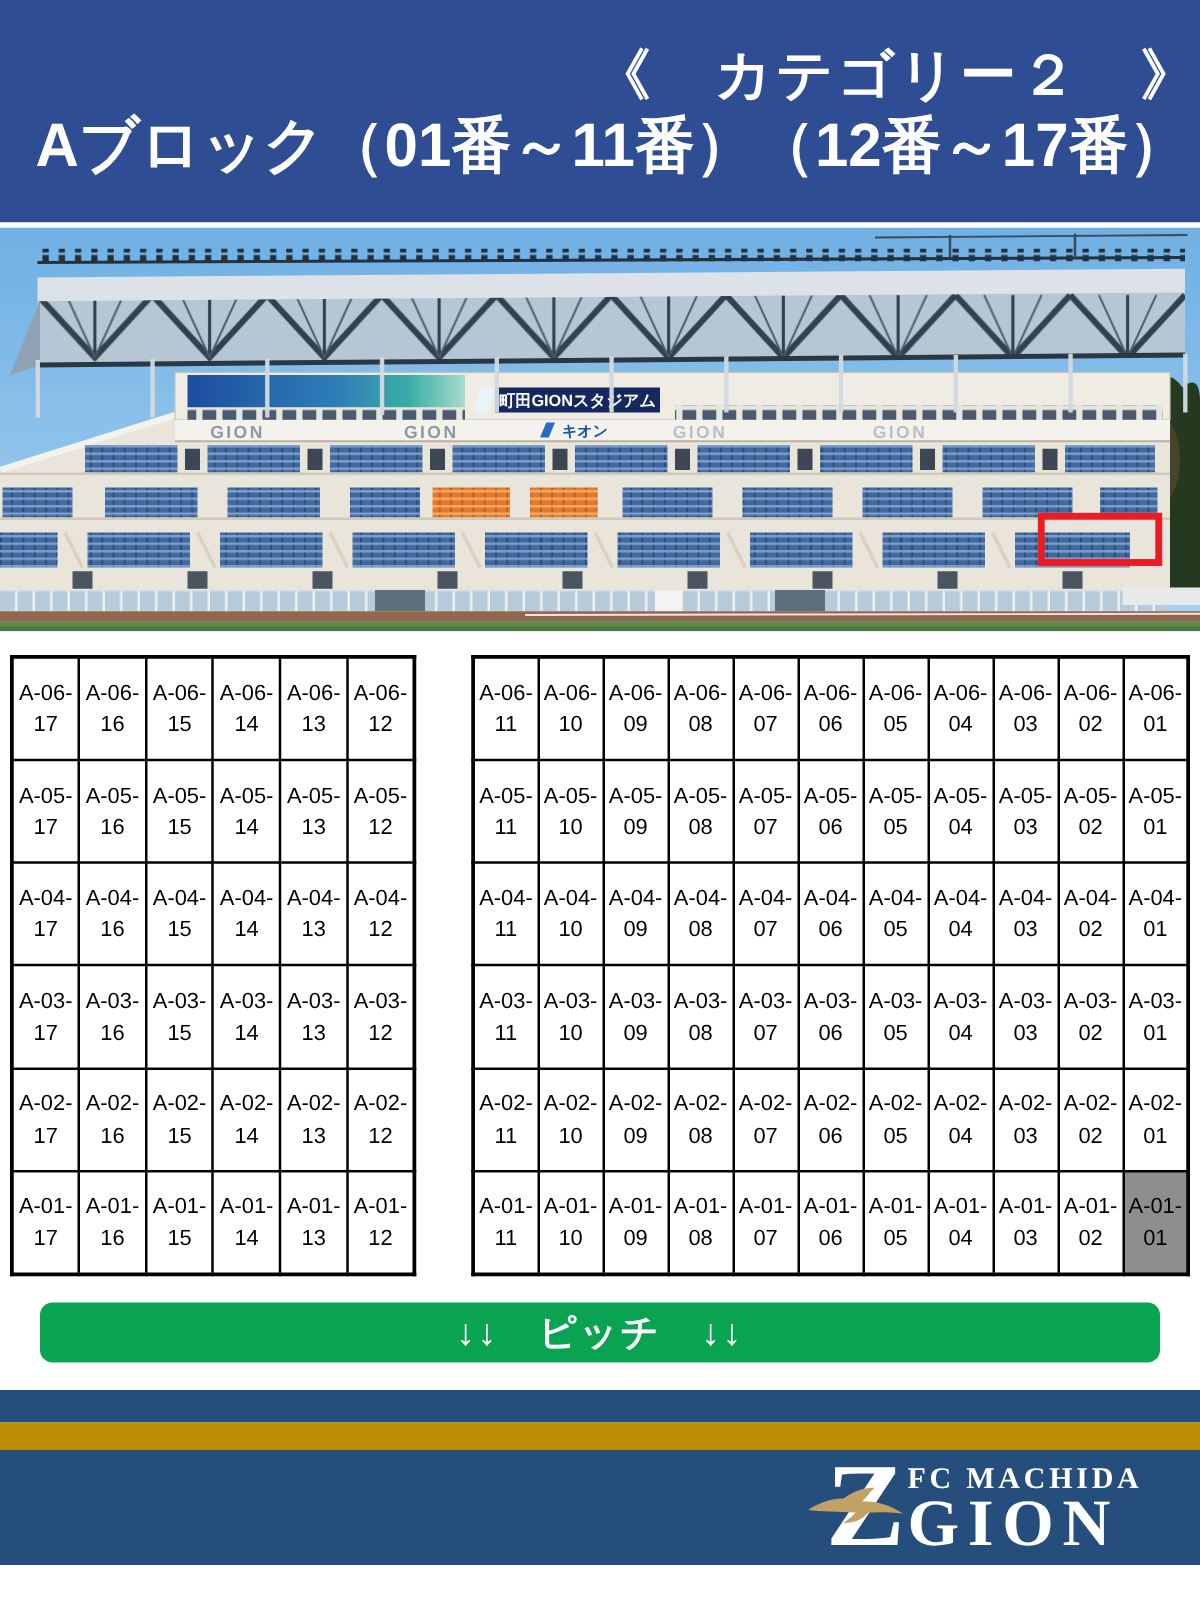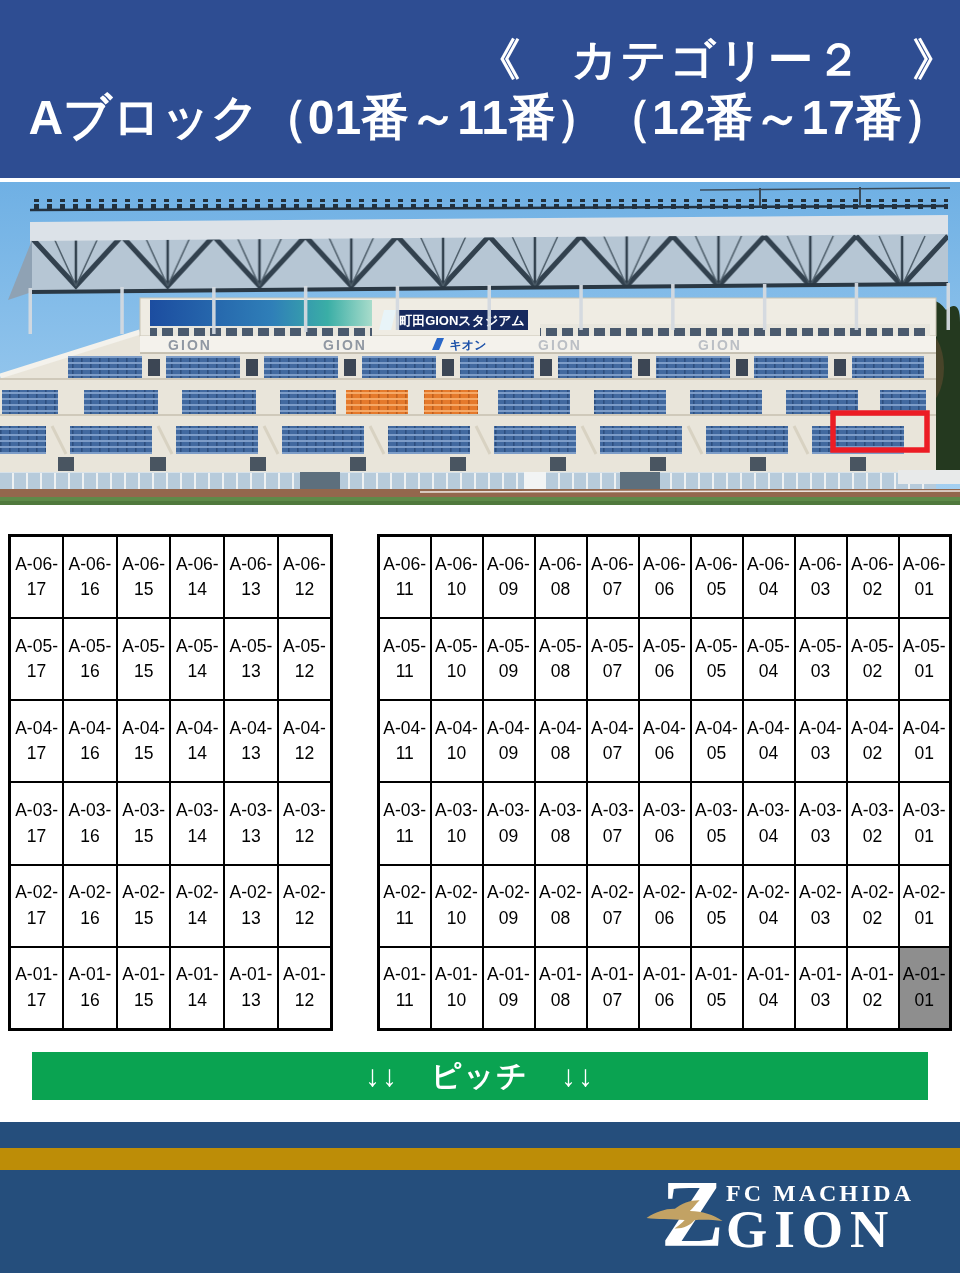--- a/index.html
+++ b/index.html
@@ -19,44 +19,44 @@
   }
   .hdr-line2{
     font-size:49px;font-weight:bold;letter-spacing:0;line-height:1.15;margin-top:5px;
     white-space:nowrap;transform:scaleX(0.98);
   }
   .hdr-gap{height:4px;background:#fff;}
   
   .photo-wrap{height:320px;}
   .photo-wrap svg{display:block;}
   
-  .tables{display:flex;margin-top:32px;padding-left:8px;height:497px;}
+  .tables{display:flex;margin-top:22px;padding-left:8px;height:497px;}
   table.seatgrid{
     border-collapse:collapse;border:3px solid #000;table-layout:fixed;height:497px;
     background:#fff;
   }
   table.seatgrid.left{width:325px;}
   table.seatgrid.right{width:575px;margin-left:44px;}
   table.seatgrid td{
     border:2px solid #000;text-align:center;vertical-align:middle;
     padding:0;font-size:17.5px;color:#000;line-height:1.45;background:#fff;
   }
   table.seatgrid td.hl{background:var(--highlight_gray);}
   
   .pitch-banner{
-    width:896px;height:48px;margin:21px auto 0;border-radius:0;
+    width:896px;height:48px;margin:21px auto 0;border-radius:10px;
     background:var(--banner_green);color:#fff;
     display:flex;align-items:center;justify-content:center;
     font-size:30px;font-weight:bold;letter-spacing:2px;
   }
   
   .page-footer{margin-top:22px;}
   .band-blue{height:26px;background:var(--footer_blue);}
   .band-gold{height:22px;background:var(--footer_gold);}
-  .footer-main{height:103px;background:var(--footer_blue);position:relative;}
+  .footer-main{height:92px;background:var(--footer_blue);position:relative;}
   .club-logo{
     position:absolute;right:46px;top:10px;display:flex;align-items:flex-start;color:#fff;
     font-family:"Liberation Serif","DejaVu Serif",serif;font-weight:bold;
   }
   .logo-z-wrap{position:relative;}
   .logo-z{font-size:95px;line-height:0.72;display:block;}
   .logo-bird{position:absolute;left:-16px;top:17px;width:78px;height:34px;transform:rotate(-6deg);}
   .logo-text{display:flex;flex-direction:column;margin-left:2px;}
   .logo-line1{font-size:24px;letter-spacing:3px;line-height:1;margin-top:1px;}
   .logo-line2{font-size:53px;letter-spacing:7px;line-height:0.92;margin-top:0;}

